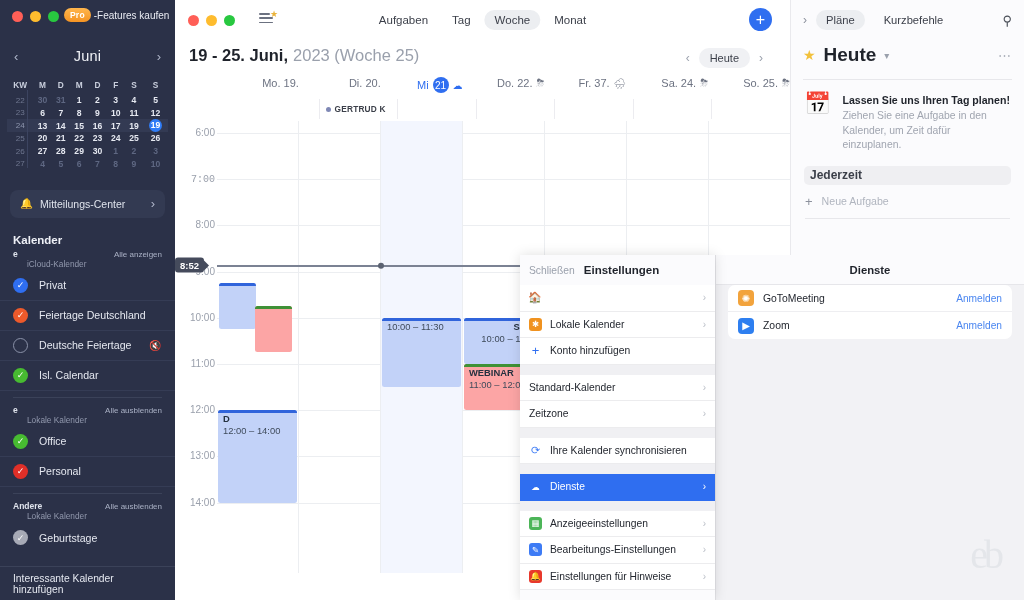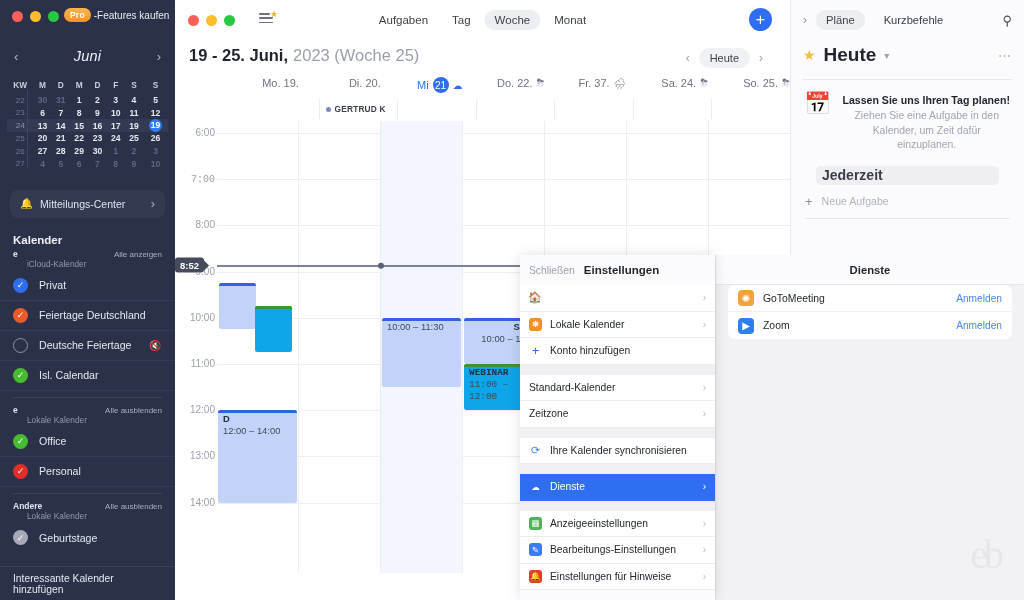--- a/index.html
+++ b/index.html
@@ -24,21 +24,21 @@
     font-size:10px; color:#e9ebf2; white-space:nowrap;
   }
   .pro-badge {
     background:linear-gradient(180deg,#ffb64d,#f59423); color:#fff; font-size:8.5px;
     font-weight:bold; border-radius:7px; padding:2px 6px; letter-spacing:.2px;
   }
   .mini-head {
     display:flex; align-items:center; justify-content:space-between;
     padding:0 14px; margin-top:22px; height:24px;
   }
-  .mini-head .mtitle { font-size:14.5px; color:#f0f2f7; font-weight:500; letter-spacing:.2px;font-style:italic;}
+  .mini-head .mtitle { font-size:14.5px; color:#f0f2f7; font-weight:500; letter-spacing:.2px;}
   .chev { color:#aeb5c9; font-size:13px; cursor:default; }
   .mini-cal { margin-top:10px; padding:0 7px; position:relative; }
   .mini-cal table { width:100%; border-collapse:collapse; }
   .mini-cal th {
     font-size:8.3px; color:#c9cfdd; font-weight:bold; padding:2px 0 4px; text-align:center;
   }
   .mini-cal td {
     font-size:8.6px; text-align:center; color:#e6e9f1; font-weight:bold;
     height:12.6px; padding:0; position:relative;
   }
@@ -131,21 +131,21 @@
   }
   .nowpill:after {
     content:""; position:absolute; right:-5px; top:50%; transform:translateY(-50%);
     border:5px solid transparent; border-left-color:#454b5c; border-right:0;
   }
   .ev { position:absolute; border-radius:2.5px; overflow:hidden; padding:3px 5px 0; font-size:9.4px; line-height:12px;}
   .ev .bar { position:absolute; left:0; right:0; top:0; height:3px; }
   .ev .title { font-weight:bold; color:#24313f; }
   .ev .time { color:#3f4b5b; }
   .ev.blue { background:#c2d2f8; } .ev.blue .bar { background:#3064db; }
-  .ev.green{ background:#0ea5e9;font-family:Liberation Mono, monospace; } .ev.green .bar{ background:#3f9136; }
+  .ev.green{ background:#fca5a5; } .ev.green .bar{ background:#3f9136; }
   .ev.right { text-align:right; }
 
   
   .settings {
     position:absolute; left:520px; top:255px; width:195px; bottom:0; background:#fbfbfd;
     box-shadow:0 0 12px rgba(0,0,0,.13); z-index:20; overflow:hidden;
   }
   .set-head { height:30px; display:flex; align-items:center; padding:0 9px; position:relative; background:#fbfbfd;}
   .set-close { font-size:10.3px; color:#9aa0ac; }
   .set-title { font-size:11.5px; font-weight:bold; color:#1f232b; margin-left:9px; }
@@ -188,23 +188,23 @@
   .rsearch { margin-left:auto; color:#4b5059; font-size:13px; }
   .rhead { display:flex; align-items:center; gap:8px; padding:4px 12px 0; }
   .rstar { color:#f2c13c; font-size:14px; }
   .rtitle { font-size:19px; font-weight:bold; color:#1f232b; }
   .rcar { color:#9aa0ac; font-size:10px; }
   .rdots { margin-left:auto; color:#9aa0ac; font-size:13px; letter-spacing:1px;}
   .rsep { height:1px; background:#e7e7eb; margin:13px 12px 0; }
   .promo { display:flex; gap:11px; padding:13px 13px 0; }
   .promo-ic { font-size:22px; line-height:1; flex:0 0 auto; }
   .promo-t { font-size:10.6px; font-weight:bold; color:#1f232b; line-height:14px; }
-  .promo-s { font-size:10.4px; color:#a0a5b0; line-height:14.5px; margin-top:2px;text-align:center; }
-  .jederzeit { margin:13px 25px 0; background:#efeff2; border-radius:5px; height:19px;
-               display:flex; align-items:center; padding:0 6px; font-size:14px;
+  .promo-s { font-size:10.4px; color:#a0a5b0; line-height:14.5px; margin-top:2px; }
+  .jederzeit { margin:13px 13px 0; background:#efeff2; border-radius:5px; height:19px;
+               display:flex; align-items:center; padding:0 6px; font-size:12px;
                font-weight:bold; color:#3b3f49; }
   .newtask { display:flex; align-items:center; gap:9px; padding:9px 14px 0; font-size:10.6px; color:#b0b5bf; }
   .newtask .pl { color:#8c919d; font-size:13px; }
   .nsep { height:1px; background:#e7e7eb; margin:9px 14px 0; }
 
   .watermark { position:absolute; right:24px; bottom:22px; font-size:40px; color:#e4e6ea;
                font-family:"Liberation Serif", serif; letter-spacing:-4px; z-index:30; }
 </style>
 </head>
 <body>

